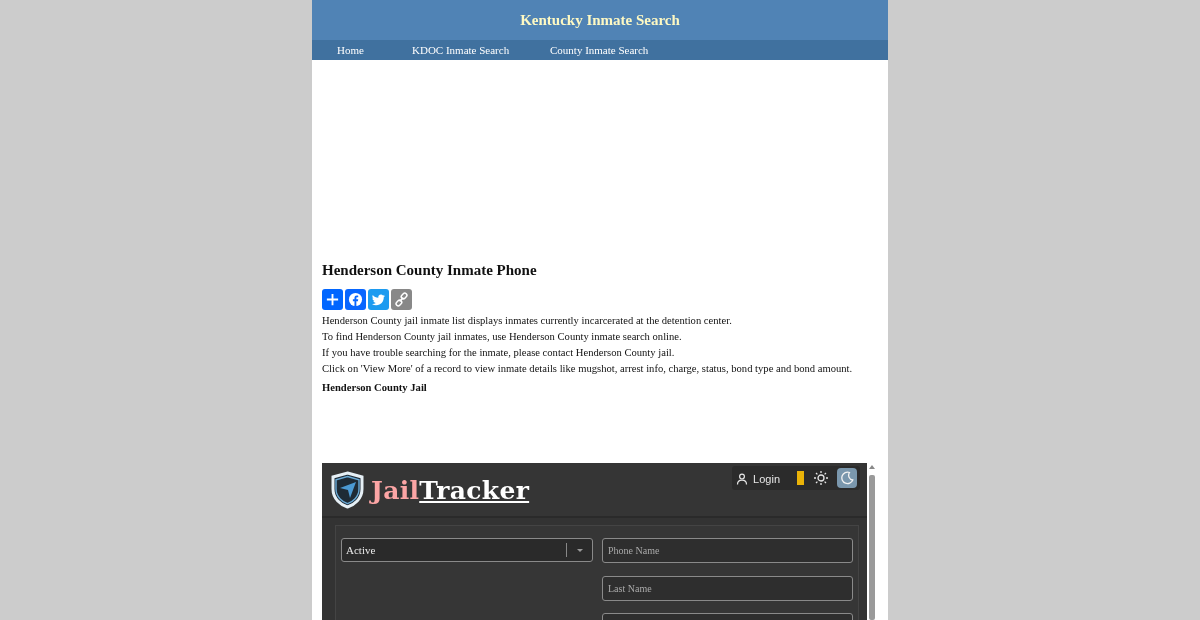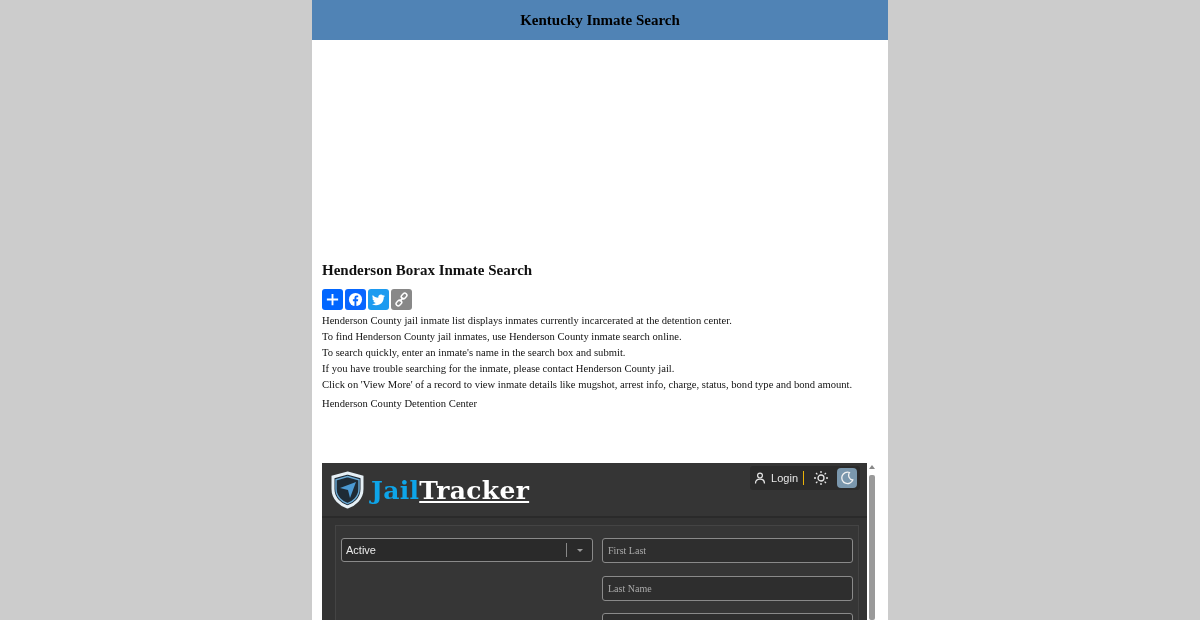--- a/index.html
+++ b/index.html
@@ -1,61 +1,66 @@
 <!DOCTYPE html>
 <html><head>
 <meta charset="utf-8">
 <style>
   * { box-sizing: border-box; margin: 0; padding: 0; }
   html, body { width: 1200px; height: 620px; overflow: hidden; }
   body { background: #cccccc; font-family: "Liberation Serif", serif; color: #111; }
   .page { position: absolute; left: 312px; top: 0; width: 576px; height: 620px; background: #ffffff; }
-  .site-header { height: 40px; background: #5083b5; color: #000000; text-align: center; font-weight: bold; font-size: 15px; line-height: 40px; }
+  .site-header { height: 40px; background: #5083b5; color: #fef9c3; text-align: center; font-weight: bold; font-size: 15px; line-height: 40px; }
   .site-nav { height: 20px; background: #40719f; display: flex; align-items: center; font-size: 11px; color: #fff; }
   .site-nav a { color: #fff; text-decoration: none; position: absolute; }
   .ad-space { height: 198px; }
   .content { position: absolute; left: 10px; top: 258px; width: 556px; }
   h1 { font-size: 15px; font-weight: bold; margin: 4px 0 10px 0; }
   .share { display: flex; gap: 2px; margin-bottom: 3px; }
   .share .btn { width: 21px; height: 21px; border-radius: 3px; display: flex; align-items: center; justify-content: center; }
   .share .btn svg { width: 15px; height: 15px; }
   .intro p { font-size: 10.6px; line-height: 16px; }
   .jail { margin-top: 3px; }
   .jail p { font-size: 10.6px; line-height: 16px; }
   .jail .jail-name { font-weight: bold; }
   .frame { position: absolute; left: 10px; top: 463px; width: 554px; height: 157px; background: #333333; }
   .frame-inner { position: absolute; left: 0; top: 0; width: 546px; height: 157px; background: #333333; }
   .jt-header { height: 55px; background: #353535; border-bottom: 2px solid #2a2a2a; position: relative; }
   .jt-logo { position: absolute; left: 8px; top: 8px; display: flex; align-items: center; }
   .jt-logo .word { font-family: "DejaVu Serif", serif; font-weight: bold; font-size: 25px; margin-left: 6px; letter-spacing: 0.3px; }
-  .jt-logo .word .jail { color: #0ea5e9; }
+  .jt-logo .word .jail { color: #fca5a5; }
   .jt-logo .word .tracker { color: #ffffff; text-decoration: underline; }
   .jt-toolbar { position: absolute; right: 8px; top: 3px; height: 24px; background: #2b2b2b; display: flex; align-items: center; padding: 0 3px 0 4px; border-radius: 3px; }
-  .jt-login { display: flex; align-items: center; color: #e6e6e6; font-family: "Liberation Sans", sans-serif; font-size: 11px; padding-right: 5px; border-right: 1px solid #eab308; height: 14px; }
+  .jt-login { display: flex; align-items: flex-end; color: #e6e6e6; font-family: "Liberation Sans", sans-serif; font-size: 11px; padding-right: 17px; border-right: 7px solid #eab308; height: 14px; }
   .jt-login svg { width: 12px; height: 12px; margin-right: 5px; }
   .jt-sun { width: 22px; height: 22px; display: flex; align-items: center; justify-content: center; margin-left: 6px; }
   .jt-moon { width: 20px; height: 20px; background: #7a97ad; border-radius: 4px; display: flex; align-items: center; justify-content: center; margin-left: 5px; }
   .jt-panel { position: absolute; left: 13px; top: 62px; width: 524px; height: 100px; border: 1px solid #444; background: #363636; }
-  .status-select { position: absolute; left: 19px; top: 75px; width: 252px; height: 24px; border: 1px solid #8a8a8a; border-radius: 3px; background: #2a2a2a; color: #eaeaea; font-family: Liberation Sans, sans-serif; font-size: 11px; line-height: 22px; padding-left: 4px; }
+  .status-select { position: absolute; left: 19px; top: 75px; width: 252px; height: 24px; border: 1px solid #8a8a8a; border-radius: 3px; background: #2a2a2a; color: #eaeaea; font-family: Liberation Serif, serif; font-size: 11px; line-height: 22px; padding-left: 4px; }
   .status-select .sep { position: absolute; right: 25px; top: 4px; width: 1px; height: 14px; background: #888; }
   .status-select .caret { position: absolute; right: 9px; top: 10px; width: 0; height: 0; border-left: 3px solid transparent; border-right: 3px solid transparent; border-top: 3px solid #999; }
   .field { position: absolute; left: 280px; width: 251px; height: 25px; border: 1px solid #8a8a8a; border-radius: 3px; background: #2e2e2e; color: #aaa; font-family: "Liberation Serif", serif; font-size: 10px; line-height: 23px; padding-left: 5px; }
   .scrollbar { position: absolute; left: 555px; top: 463px; width: 10px; height: 157px; background: #fff; }
   .scrollbar .arrow { position: absolute; left: 2px; top: 2px; width: 0; height: 0; border-left: 3px solid transparent; border-right: 3px solid transparent; border-bottom: 4px solid #888; }
   .scrollbar .thumb { position: absolute; left: 2px; top: 12px; width: 6px; height: 145px; background: #9a9a9a; border-radius: 2px; }
 </style>
 </head>
 <body>
 
 <div class="page">
   <div class="site-header">Kentucky Inmate Search</div>
+  <div class="site-nav">
+    <a href="#" style="left:25px">Home</a>
+    <a href="#" style="left:100px">KDOC Inmate Search</a>
+    <a href="#" style="left:238px">County Inmate Search</a>
+  </div>
   <div class="ad-space"></div>
 
   <div class="content">
-    <h1>Henderson Borax Inmate Search</h1>
+    <h1>Henderson County Inmate Phone</h1>
     <div class="share">
       <div class="btn" style="background:#0166ff">
         <svg viewBox="0 0 16 16">
             <path d="M7 2h2v5h5v2H9v5H7V9H2V7h5z" fill="#fff"></path>
           </svg>
       </div>
       <div class="btn" style="background:#0866ff">
         <svg viewBox="0 0 16 16">
             <circle cx="8" cy="8" r="7" fill="#fff"></circle>
             <path d="M8.9 15V9.8h1.7l.3-2H8.9V6.6c0-.6.2-1 1-1h1V3.9c-.2 0-.8-.1-1.5-.1-1.5 0-2.5.9-2.5 2.6v1.4H5.2v2h1.7V15z" fill="#0866ff"></path>
@@ -72,26 +77,25 @@
               <rect x="7.5" y="2" width="6.5" height="4.5" rx="2.2" transform="rotate(-45 10.75 4.25)"></rect>
               <rect x="2" y="9.5" width="6.5" height="4.5" rx="2.2" transform="rotate(-45 5.25 11.75)"></rect>
               <path d="M6 10l4-4"></path>
             </g>
           </svg>
       </div>
     </div>
     <div class="intro">
       <p>Henderson County jail inmate list displays inmates currently incarcerated at the detention center.</p>
       <p>To find Henderson County jail inmates, use Henderson County inmate search online.</p>
-      <p>To search quickly, enter an inmate's name in the search box and submit.</p>
       <p>If you have trouble searching for the inmate, please contact Henderson County jail.</p>
       <p>Click on 'View More' of a record to view inmate details like mugshot, arrest info, charge, status, bond type and bond amount.</p>
     </div>
     <div class="jail">
-      <p>Henderson County Detention Center</p>
+      <p class="jail-name">Henderson County Jail</p>
     </div>
   </div>
 
   <div class="frame">
     <div class="frame-inner">
       <div class="jt-header">
         <div class="jt-logo">
           <svg width="35" height="38" viewBox="0 0 35 38">
             <path d="M17.5 2 L32 6 L32 18 C32 28 24 34 17.5 36 C11 34 3 28 3 18 L3 6 Z" fill="#1e2b36" stroke="#e6f0f6" stroke-width="3"></path>
             <path d="M17.5 5.5 L29 8.8 L29 18 C29 26 22.5 31 17.5 32.6 C12.5 31 6 26 6 18 L6 8.8 Z" fill="none" stroke="#6aaad6" stroke-width="1.4"></path>
@@ -121,21 +125,21 @@
               </svg>
           </div>
         </div>
       </div>
       <div class="jt-panel"></div>
       <div class="status-select">
         <span>Active</span>
         <span class="sep"></span>
         <span class="caret"></span>
       </div>
-      <div class="field" style="top:75px">First Last</div>
+      <div class="field" style="top:75px">Phone Name</div>
       <div class="field" style="top:113px">Last Name</div>
       <div class="field" style="top:150px"></div>
     </div>
   </div>
   <div class="scrollbar">
     <div class="arrow"></div>
     <div class="thumb"></div>
   </div>
 </div>
 

